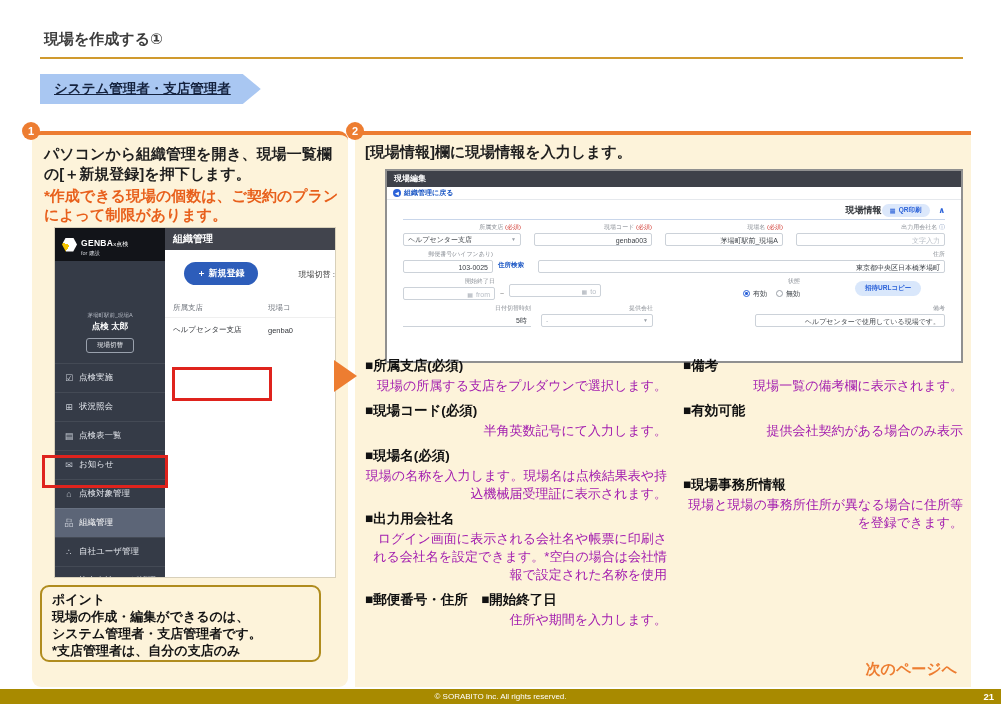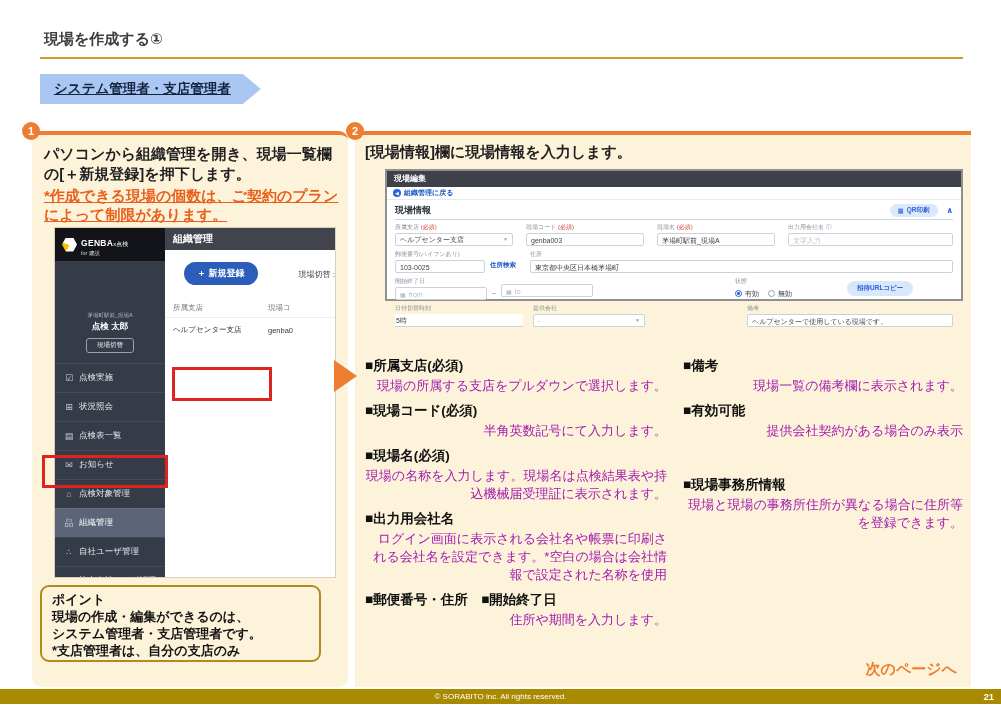--- a/index.html
+++ b/index.html
@@ -17,21 +17,21 @@
     color:#fff; font-size:11px; font-weight:bold; text-align:center; line-height:18px; z-index:6; }
   .c1 { left:22px; top:122px; } .c2 { left:346px; top:122px; }
 
   .panel { position:absolute; top:131px; height:556px; background:#fdf3da; border-top:4px solid #ed7d31; }
   .panel1 { left:32px; width:316px;border-radius:9px; }
   .panel2 { left:355px; width:616px; }
   .flow-arrow { position:absolute; left:334px; top:360px; width:0; height:0;
     border-left:23px solid #ed7d31; border-top:16px solid transparent; border-bottom:16px solid transparent; z-index:5; }
 
   .p1-text { margin:9px 8px 0 12px; font-size:15px; font-weight:bold; color:#1f1f1f; line-height:1.32; }
-  .p1-note { margin:2px 8px 0 12px; font-size:15px; font-weight:bold; color:#e8601c; line-height:1.32;text-decoration:underline; }
+  .p1-note { margin:2px 8px 0 12px; font-size:15px; font-weight:bold; color:#e8601c; line-height:1.32; }
 
   
   .app-shot { position:absolute; left:23px; top:93px; width:280px; height:349px; display:flex;
     overflow:hidden; background:#fff; box-shadow:0 0 0 1px #d8d0ba; }
   .sb { width:110px; background:#353b47; color:#fff; flex-shrink:0; }
   .sb-logo { height:33px; background:#121419; display:flex; align-items:center; padding-left:7px; gap:4px; }
   .logo-hex { width:15px; height:14px; flex-shrink:0;
     background:conic-gradient(#fff 0 58%, #f5c400 58% 80%, #fff 80%);
     clip-path:polygon(25% 0,75% 0,100% 50%,75% 100%,25% 100%,0 50%); }
   .lt-main { font-size:8.5px; font-weight:bold; color:#fff; letter-spacing:.3px; }
@@ -66,27 +66,27 @@
   .rb-btn { left:140px; top:232px; width:100px; height:34px; }
   .rb-menu { left:10px; top:320px; width:126px; height:33px; }
 
   .point-box { position:absolute; left:8px; top:450px; width:281px; height:77px;
     border:2.5px solid #b08c1e; border-radius:9px; padding:5px 10px; font-size:13px; font-weight:bold;
     color:#141414; line-height:1.3; }
 
   .p2-heading { margin:8px 0 0 10px; font-size:15px; font-weight:bold; color:#1f1f1f; }
 
   
-  .form-shot { position:absolute; left:30px; top:34px; width:578px; height:132px; border:2px solid #909090; background:#fff; }
+  .form-shot { position:absolute; left:30px; top:34px; width:578px; height:194px; border:2px solid #909090; background:#fff; }
   .f-header { height:16px; background:#3e4149; color:#fff; font-size:8px; font-weight:bold; line-height:16px; padding-left:7px; }
   .f-back { height:13px; display:flex; align-items:center; gap:3px; padding-left:6px;
     border-bottom:1px solid #e6e9ed; font-size:7px; color:#1a56c4; font-weight:bold; }
   .back-ico { width:8px; height:8px; border-radius:50%; background:#2b62d9; color:#fff; font-size:5px;
     line-height:8px; text-align:center; flex-shrink:0; }
-  .f-body { padding:3px 8px 0; }
+  .f-body { padding:3px 16px 0;text-align:right; }
   .f-sec { display:flex; align-items:center; height:15px; }
   .f-sec-title { font-size:9px; font-weight:bold; color:#2f3338; flex:1; }
   .qr-pill { background:#dce8fb; color:#2b62d9; font-size:6.5px; font-weight:bold; border-radius:8px;
     padding:2px 8px; display:flex; gap:3px; align-items:center; }
   .f-chev { color:#2b62d9; font-size:8px; margin-left:9px; font-weight:bold; }
   .f-divider { border-bottom:1px solid #c9d6ea; margin:1px 0 3px; }
   .f-row { display:flex; margin-bottom:4px; }
   .f-field { display:flex; flex-direction:column; }
   .f-label { font-size:6px; color:#8b9097; margin-bottom:1px; white-space:nowrap; }
   .req { color:#d0342c; }

